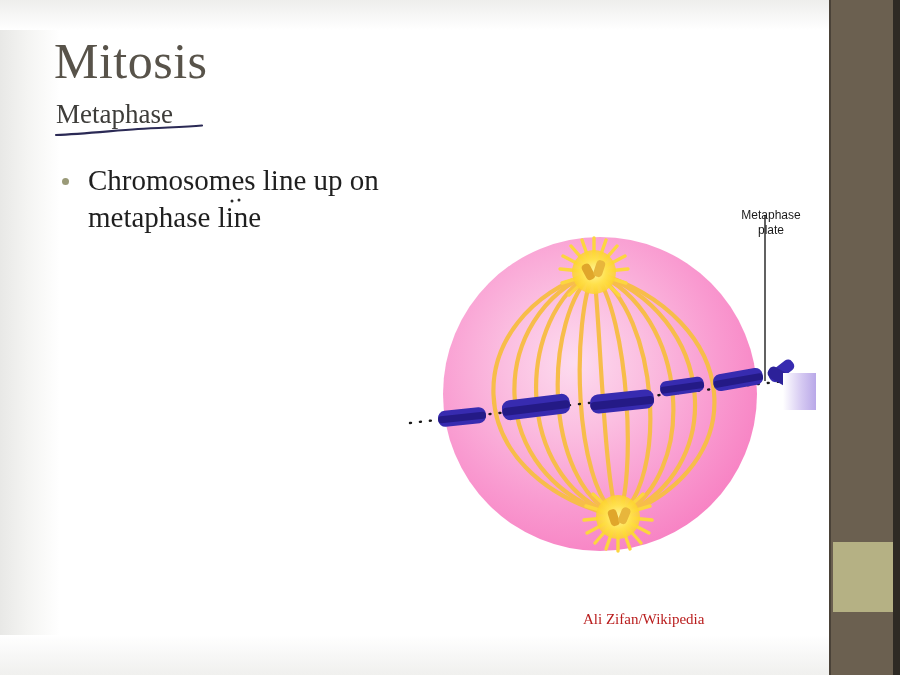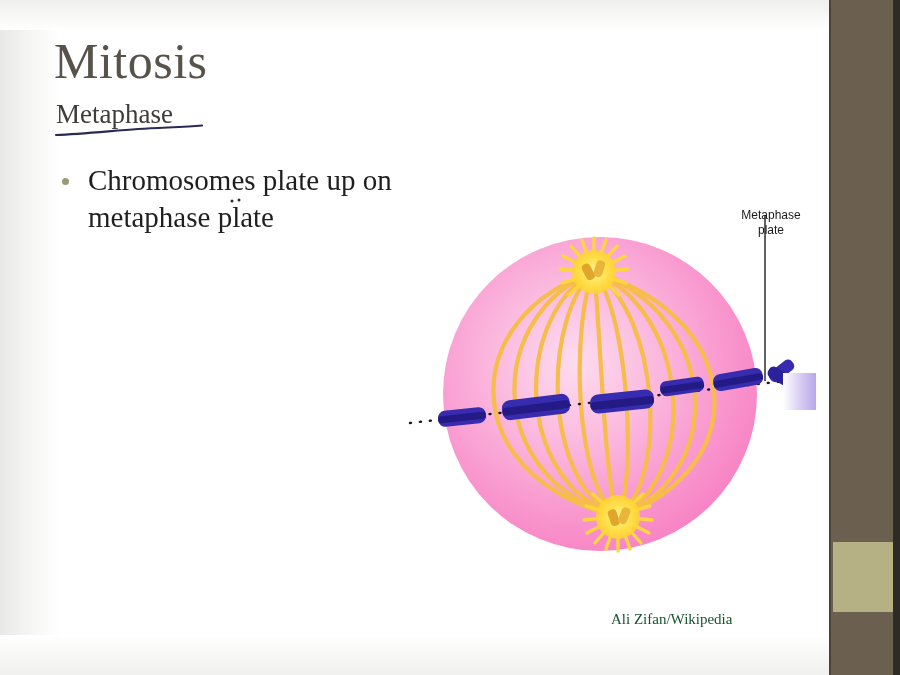--- a/index.html
+++ b/index.html
@@ -123,23 +123,22 @@
     position: absolute;
     left: 400px; top: 195px;
     width: 430px; height: 380px;
   }
   .figure svg { display: block; }
 
   .credit {
     position: absolute;
     left: 583px; top: 611px;
     font-size: 15px;
-    color: #14532d;
+    color: #b91c1c;
     white-space: nowrap;
-    margin-left: 28px;
   }
 </style>
 </head>
 <body>
 
 <div id="slide">
 
   <div class="bg-wash-left"></div>
   <div class="bg-wash-top"></div>
   <div class="bg-wash-bottom"></div>
@@ -152,21 +151,21 @@
   <div class="title">Mitosis</div>
 
   <div class="subtitle">Metaphase</div>
 
   <svg class="subtitle-underline" viewBox="0 0 160 22">
     <path d="M4 17 C 30 16, 58 13, 86 11 C 110 9.5, 132 9, 150 7.5" fill="none" stroke="#2b2a55" stroke-width="2.1" stroke-linecap="round"></path>
   </svg>
 
   <div class="bullet-row">
     <div class="bullet-dot"></div>
-    <div class="bullet-text">Chromosomes plate up on metaphase plate</div>
+    <div class="bullet-text">Chromosomes line up on metaphase line</div>
   </div>
 
   <svg class="ink-dots" viewBox="0 0 16 10">
     <circle cx="4" cy="5" r="1.5" fill="#2a2a2a"></circle>
     <circle cx="11" cy="4" r="1.5" fill="#2a2a2a"></circle>
   </svg>
 
   <div class="figure">
     <svg width="430" height="380" viewBox="0 0 430 380">
       <defs>

